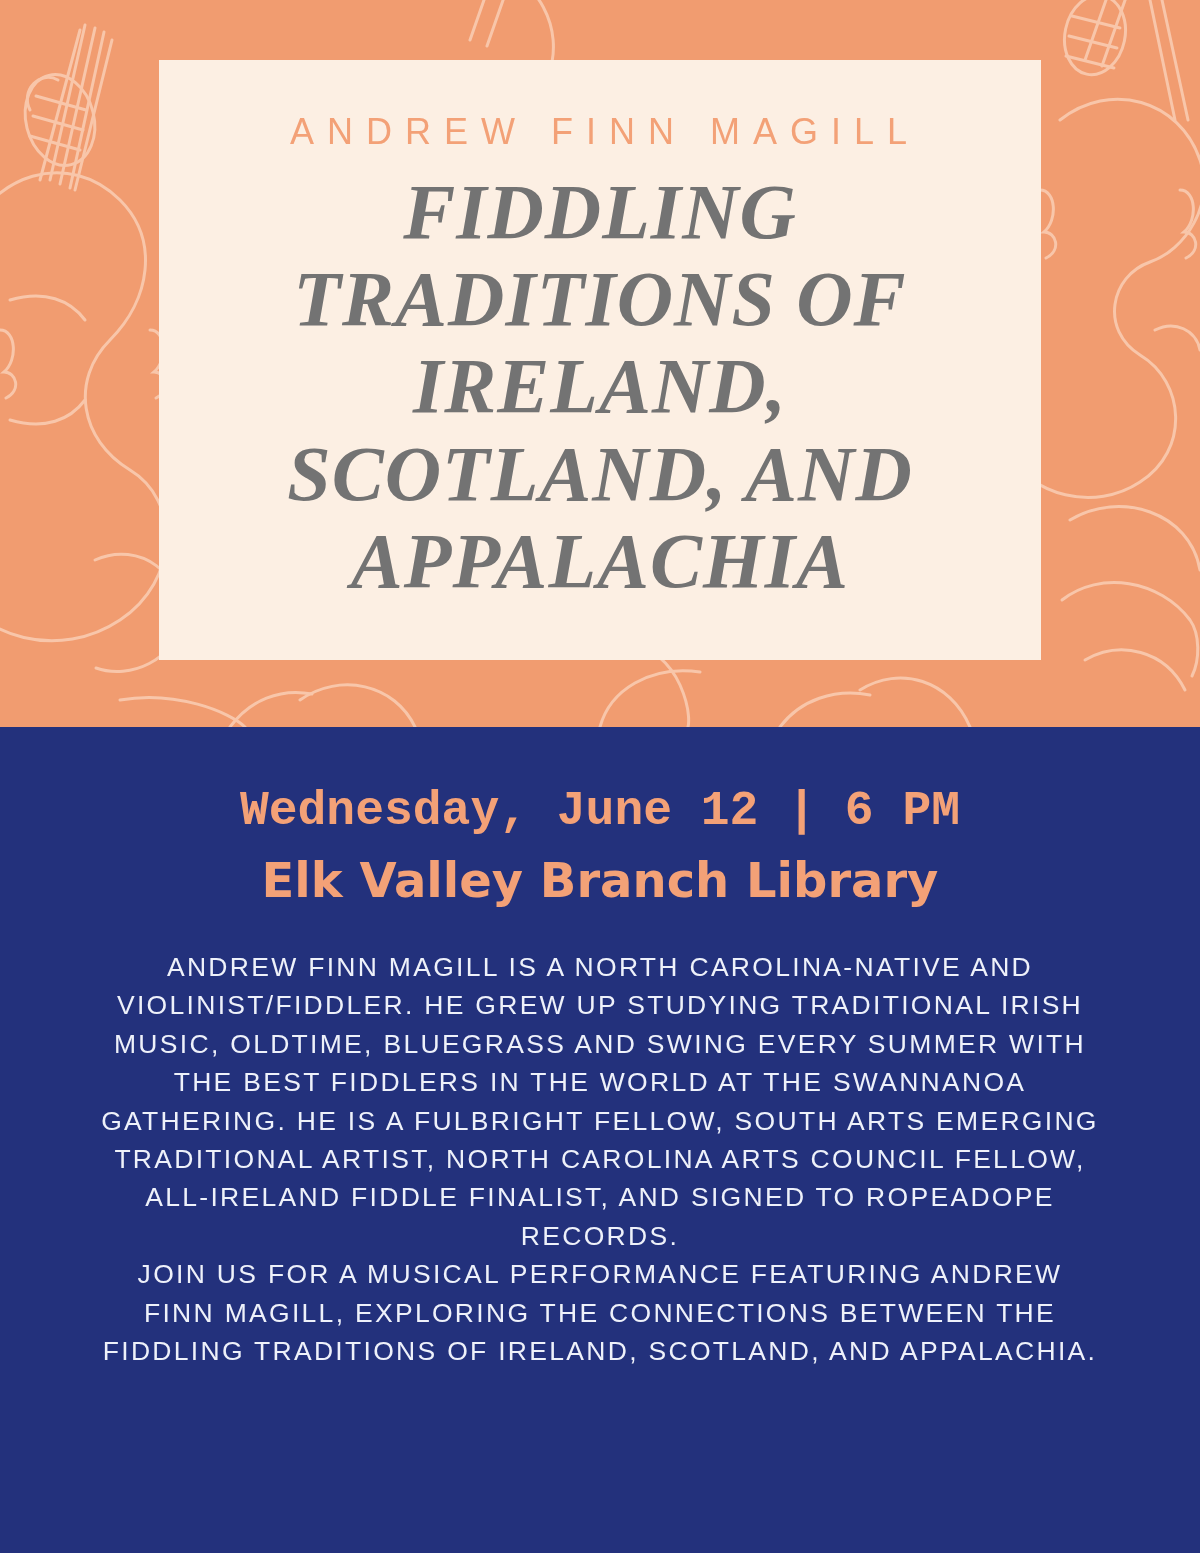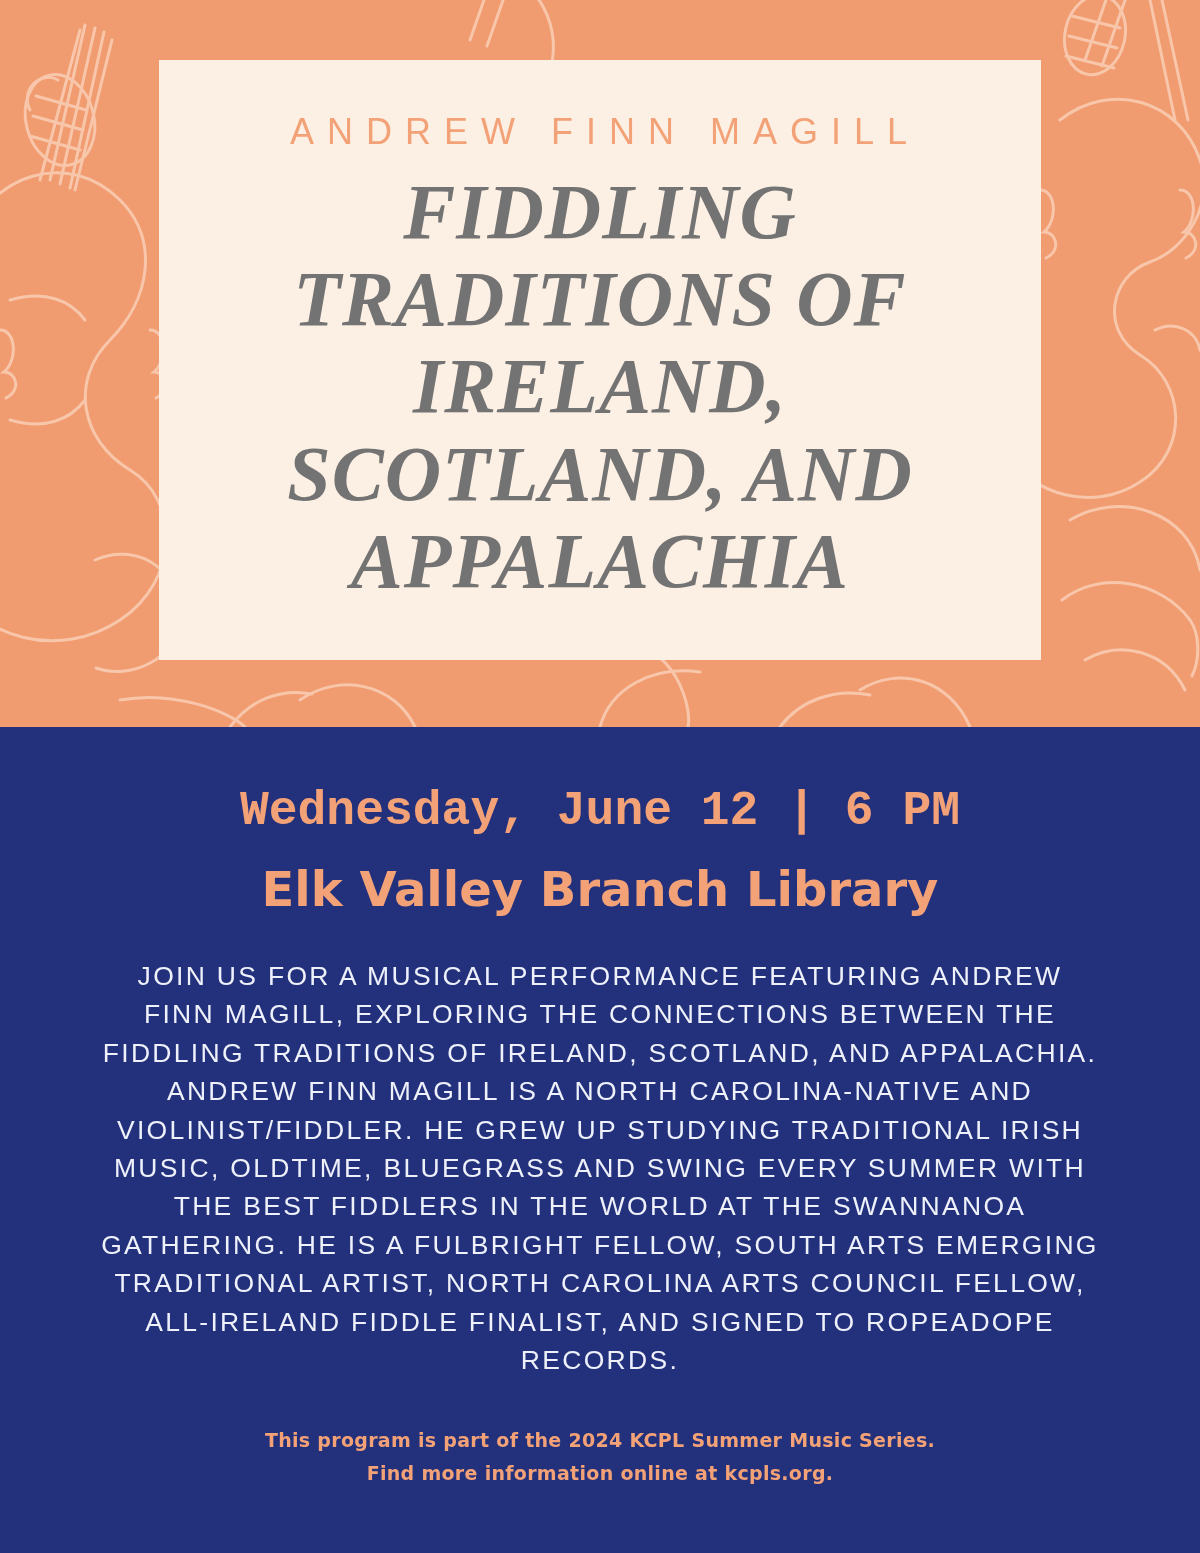--- a/index.html
+++ b/index.html
@@ -91,21 +91,21 @@
     line-height: 1.28;
     margin: 14px 0 0 0;
     letter-spacing: 0px;
   }
   .where {
     color: #f3a177;
     font-family: "DejaVu Sans", sans-serif;
     font-weight: 700;
     font-size: 48px;
     line-height: 1.28;
-    margin: 17px 0 0 0;
+    margin: 8px 0 0 0;
     letter-spacing: 0px;
   }
   .body-copy {
     color: #eef1fa;
     font-family: "Liberation Sans", sans-serif;
     font-size: 26.5px;
     letter-spacing: 2.3px;
     line-height: 1.45;
     text-transform: uppercase;
     margin: 36px auto 0 auto;
@@ -185,23 +185,19 @@
       <div class="artist-name">ANDREW FINN MAGILL</div>
       <h1 class="event-title">FIDDLING TRADITIONS OF IRELAND, SCOTLAND, AND APPALACHIA</h1>
     </div>
   </div>
 
   <div class="bottom-section">
     <div class="when">Wednesday, June 12 | 6 PM</div>
     <div class="where">Elk Valley Branch Library</div>
 
     <div class="body-copy">
+      <p>ANDREW FINN MAGILL IS A NORTH CAROLINA-NATIVE AND VIOLINIST/FIDDLER. HE GREW UP STUDYING TRADITIONAL IRISH MUSIC, OLDTIME, BLUEGRASS AND SWING EVERY SUMMER WITH THE BEST FIDDLERS IN THE WORLD AT THE SWANNANOA GATHERING. HE IS A FULBRIGHT FELLOW, SOUTH ARTS EMERGING TRADITIONAL ARTIST, NORTH CAROLINA ARTS COUNCIL FELLOW, ALL-IRELAND FIDDLE FINALIST, AND SIGNED TO ROPEADOPE RECORDS.</p>
       <p>JOIN US FOR A MUSICAL PERFORMANCE FEATURING ANDREW FINN MAGILL, EXPLORING THE CONNECTIONS BETWEEN THE FIDDLING TRADITIONS OF IRELAND, SCOTLAND, AND APPALACHIA.</p>
-      <p>ANDREW FINN MAGILL IS A NORTH CAROLINA-NATIVE AND VIOLINIST/FIDDLER. HE GREW UP STUDYING TRADITIONAL IRISH MUSIC, OLDTIME, BLUEGRASS AND SWING EVERY SUMMER WITH THE BEST FIDDLERS IN THE WORLD AT THE SWANNANOA GATHERING. HE IS A FULBRIGHT FELLOW, SOUTH ARTS EMERGING TRADITIONAL ARTIST, NORTH CAROLINA ARTS COUNCIL FELLOW, ALL-IRELAND FIDDLE FINALIST, AND SIGNED TO ROPEADOPE RECORDS.</p>
     </div>
 
-    <div class="footer">
-      <p>This program is part of the 2024 KCPL Summer Music Series.</p>
-      <p>Find more information online at kcpls.org.</p>
-    </div>
   </div>
 
 </div>
 
 </body></html>

